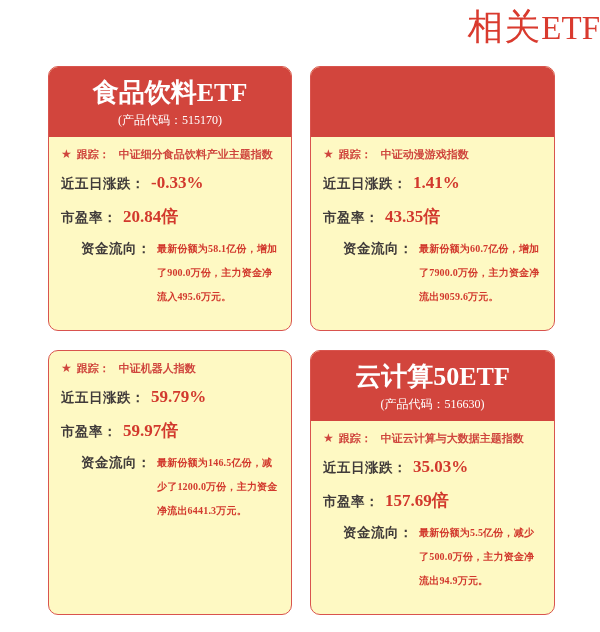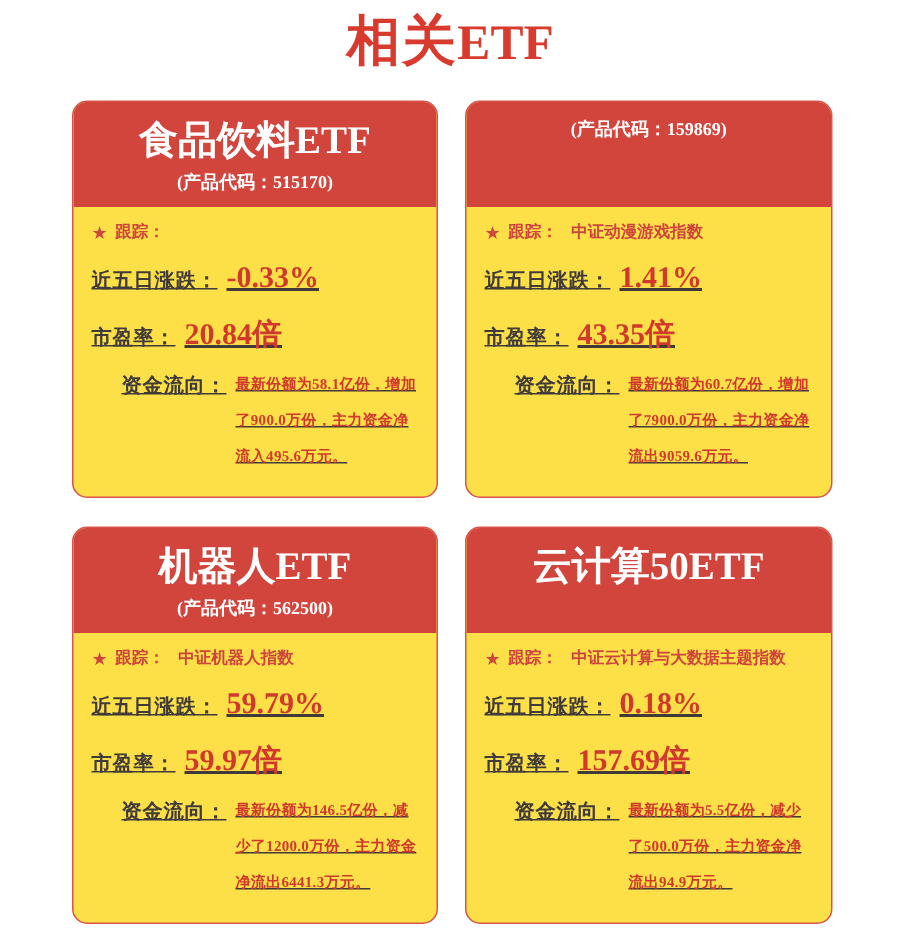--- a/index.html
+++ b/index.html
@@ -2,70 +2,70 @@
 <html><head>
 <meta charset="utf-8">
 <style>
   html,body{margin:0;padding:0;background:#ffffff;}
   .page{
     width:600px;height:632px;background:#ffffff;overflow:hidden;
     font-family:"Liberation Sans","DejaVu Sans",sans-serif;
     position:relative;box-sizing:border-box;
   }
   .page-title{
-    margin:0;padding-top:4px;text-align:center;
-    font-size:36px;font-weight:700;color:#d93a2e;line-height:46px;
+    margin:0;padding-top:4px;text-align:right;
+    font-size:36px;font-weight:400;color:#d93a2e;line-height:46px;
     letter-spacing:1px;
   }
   .page-title .t-latin{
     font-family:"Liberation Serif","DejaVu Serif",serif;
     font-size:33px;letter-spacing:0;
   }
   .grid{
     margin:15px 45px 0 48px;
     display:grid;
     grid-template-columns:244px 245px;
     column-gap:18px;row-gap:19px;
   }
   .card{
     height:265px;box-sizing:border-box;
     border:1px solid #d9544e;border-radius:10px;
-    background:#fde047;overflow:hidden;
+    background:#fef9c3;overflow:hidden;
   }
   .card-header{
     background:#d2453d;color:#ffffff;text-align:center;
     height:70px;box-sizing:border-box;padding-top:8px;
   }
   .card-title{
     font-size:26px;font-weight:700;line-height:34px;white-space:nowrap;
   }
   .card-title .t-latin{
     font-family:"Liberation Serif","DejaVu Serif",serif;
   }
   .card-code{
-    margin-top:2px;font-size:12px;font-weight:700;
+    margin-top:2px;font-size:12px;font-weight:400;
     font-family:"Liberation Serif","DejaVu Serif",serif;
   }
   .card-body{padding:10px 10px 0 12px;}
   .track-line{
     display:flex;align-items:center;
     font-size:11px;font-weight:700;color:#cf453d;line-height:14px;
     white-space:nowrap;
   }
   .star{font-size:12px;margin-right:5px;line-height:14px;}
   .track-label{margin-right:9px;}
   .row{
     margin-top:12px;display:flex;align-items:baseline;
-    font-size:13.5px;font-weight:700;color:#403b3a;text-decoration:underline;
+    font-size:13.5px;font-weight:700;color:#403b3a;
   }
   .lbl{flex:none;letter-spacing:0.5px;}
   .val{
     color:#d2392d;margin-left:6px;
     font-family:"Liberation Serif","DejaVu Serif",serif;
-    font-size:20px;font-weight:700;
+    font-size:17px;font-weight:700;
   }
   .val .unit{font-family:"Liberation Sans","DejaVu Sans",sans-serif;}
   .row.flow{margin-top:9px;align-items:flex-start;margin-left:20px;}
   .row.flow .lbl{line-height:24px;}
   .row.flow .val{
     font-size:10px;line-height:24px;flex:1;
     letter-spacing:0.2px;
   }
 </style>
 </head>
@@ -79,40 +79,40 @@
 
     <div class="card">
       <div class="card-header">
         <div class="card-title"><span>食品饮料</span><span class="t-latin">ETF</span></div>
         <div class="card-code">(产品代码：515170)</div>
       </div>
       <div class="card-body">
         <div class="track-line">
           <span class="star">★</span>
           <span class="track-label">跟踪：</span>
+          <span class="track-index">中证细分食品饮料产业主题指数</span>
         </div>
         <div class="row">
           <span class="lbl">近五日涨跌：</span>
           <span class="val">-0.33%</span>
         </div>
         <div class="row">
           <span class="lbl">市盈率：</span>
           <span class="val"><span>20.84</span><span class="unit">倍</span></span>
         </div>
         <div class="row flow">
           <span class="lbl">资金流向：</span>
           <span class="val">最新份额为58.1亿份，增加了900.0万份，主力资金净流入495.6万元。</span>
         </div>
 
       </div>
     </div>
 
     <div class="card">
       <div class="card-header">
-        <div class="card-code">(产品代码：159869)</div>
       </div>
       <div class="card-body">
         <div class="track-line">
           <span class="star">★</span>
           <span class="track-label">跟踪：</span>
           <span class="track-index">中证动漫游戏指数</span>
         </div>
         <div class="row">
           <span class="lbl">近五日涨跌：</span>
           <span class="val">1.41%</span>
@@ -123,24 +123,20 @@
         </div>
         <div class="row flow">
           <span class="lbl">资金流向：</span>
           <span class="val">最新份额为60.7亿份，增加了7900.0万份，主力资金净流出9059.6万元。</span>
         </div>
 
       </div>
     </div>
 
     <div class="card">
-      <div class="card-header">
-        <div class="card-title"><span>机器人</span><span class="t-latin">ETF</span></div>
-        <div class="card-code">(产品代码：562500)</div>
-      </div>
       <div class="card-body">
         <div class="track-line">
           <span class="star">★</span>
           <span class="track-label">跟踪：</span>
           <span class="track-index">中证机器人指数</span>
         </div>
         <div class="row">
           <span class="lbl">近五日涨跌：</span>
           <span class="val">59.79%</span>
         </div>
@@ -152,30 +148,31 @@
           <span class="lbl">资金流向：</span>
           <span class="val">最新份额为146.5亿份，减少了1200.0万份，主力资金净流出6441.3万元。</span>
         </div>
 
       </div>
     </div>
 
     <div class="card">
       <div class="card-header">
         <div class="card-title"><span>云计算</span><span class="t-latin">50ETF</span></div>
+        <div class="card-code">(产品代码：516630)</div>
       </div>
       <div class="card-body">
         <div class="track-line">
           <span class="star">★</span>
           <span class="track-label">跟踪：</span>
           <span class="track-index">中证云计算与大数据主题指数</span>
         </div>
         <div class="row">
           <span class="lbl">近五日涨跌：</span>
-          <span class="val">0.18%</span>
+          <span class="val">35.03%</span>
         </div>
         <div class="row">
           <span class="lbl">市盈率：</span>
           <span class="val"><span>157.69</span><span class="unit">倍</span></span>
         </div>
         <div class="row flow">
           <span class="lbl">资金流向：</span>
           <span class="val">最新份额为5.5亿份，减少了500.0万份，主力资金净流出94.9万元。</span>
         </div>
 

